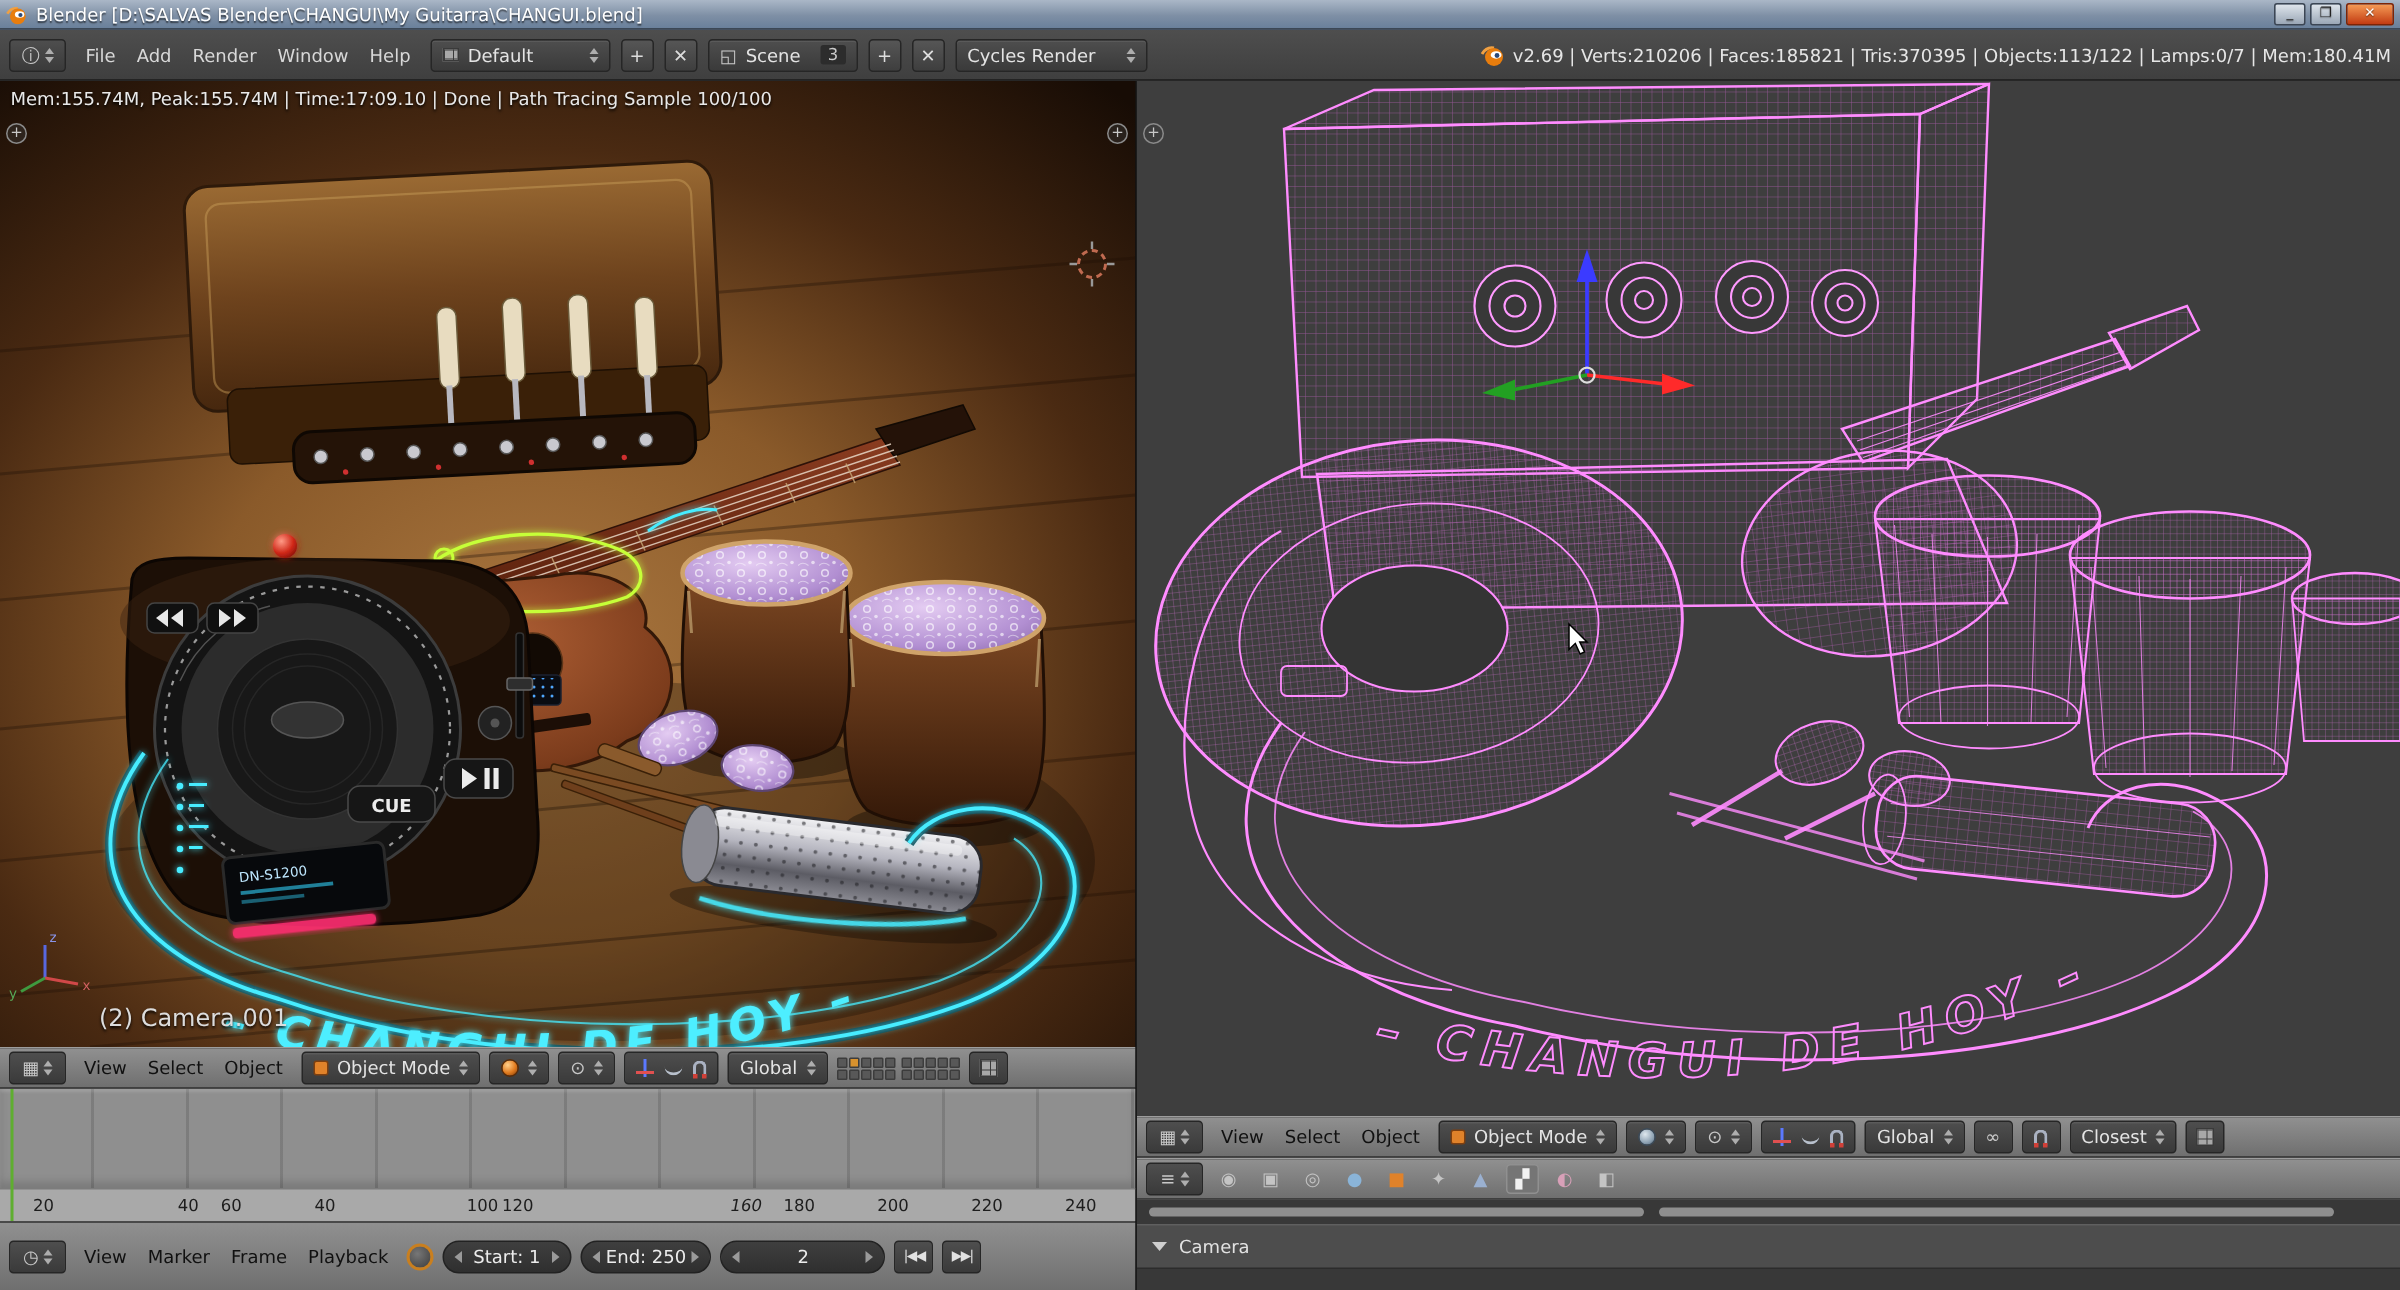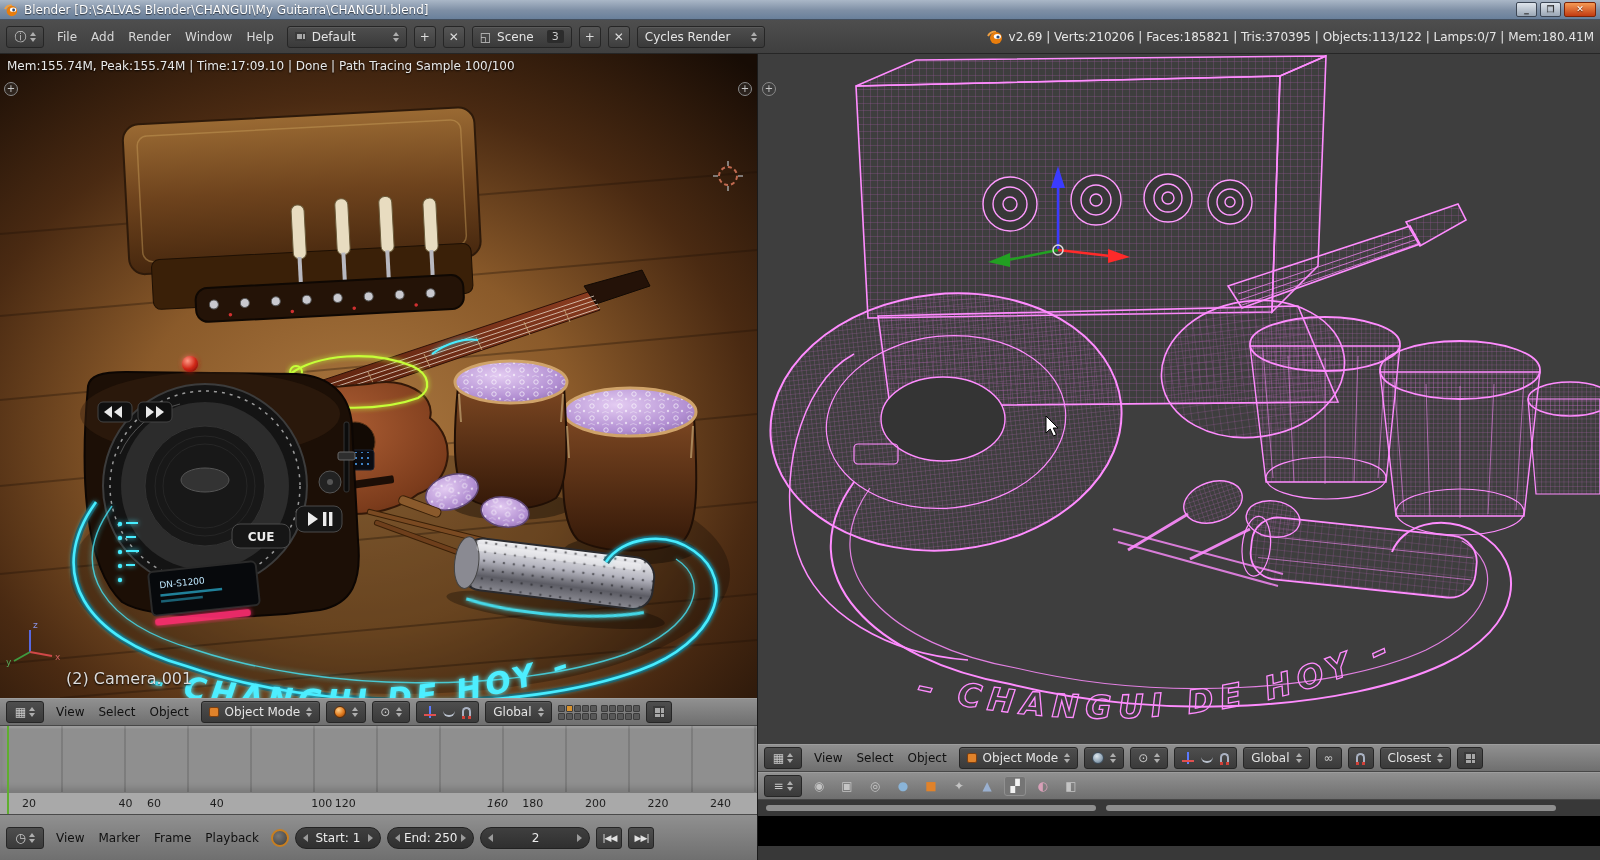--- a/index.html
+++ b/index.html
@@ -773,14 +773,18 @@
     <span class="ptab on">▞</span>
     <span class="ptab" style="color:#d8a0b8">◐</span>
     <span class="ptab">◧</span>
   </div>
 
   <div class="props-scroll">
     <span class="sbar" style="width:330px"></span>
     <span class="sbar" style="width:450px"></span>
   </div>
 
+  <div class="panel-row">
+    <span class="tri-dn"></span>
+    <span>Camera</span>
+  </div>
   <div class="props-fill"></div>
 </div>
 
 </body></html>

